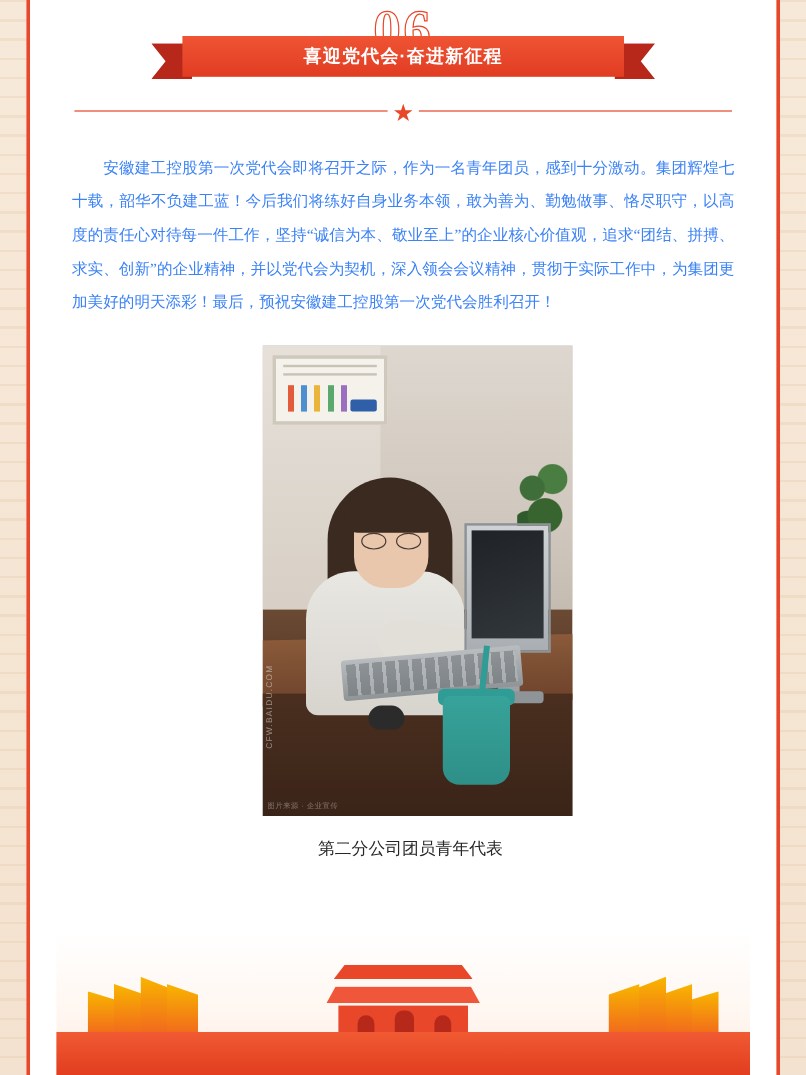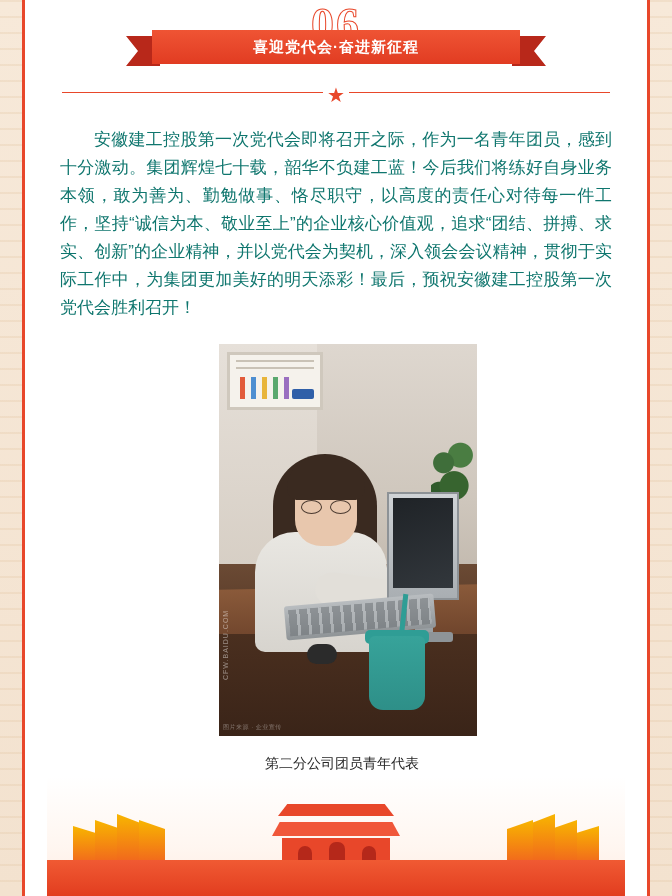--- a/index.html
+++ b/index.html
@@ -134,26 +134,26 @@
     font-size: 20px;
     line-height: 20px;
   }
 
   
   .article {
     padding: 8px 38px 0 38px;
   }
   .article p {
     margin: 0;
-    font-size: 17px;
+    font-size: 13px;
     line-height: 28px;
-    color: #0f766e;
+    color: #3b82f6;
     text-align: justify;
     text-indent: 2em;
-    font-family: Liberation Sans, sans-serif;
+    font-family: Liberation Serif, serif;
   }
 
   
   .photo-wrap {
     margin: 22px auto 0 auto;
     width: 258px;
     padding-left: 12px;
   }
   .photo {
     position: relative;

